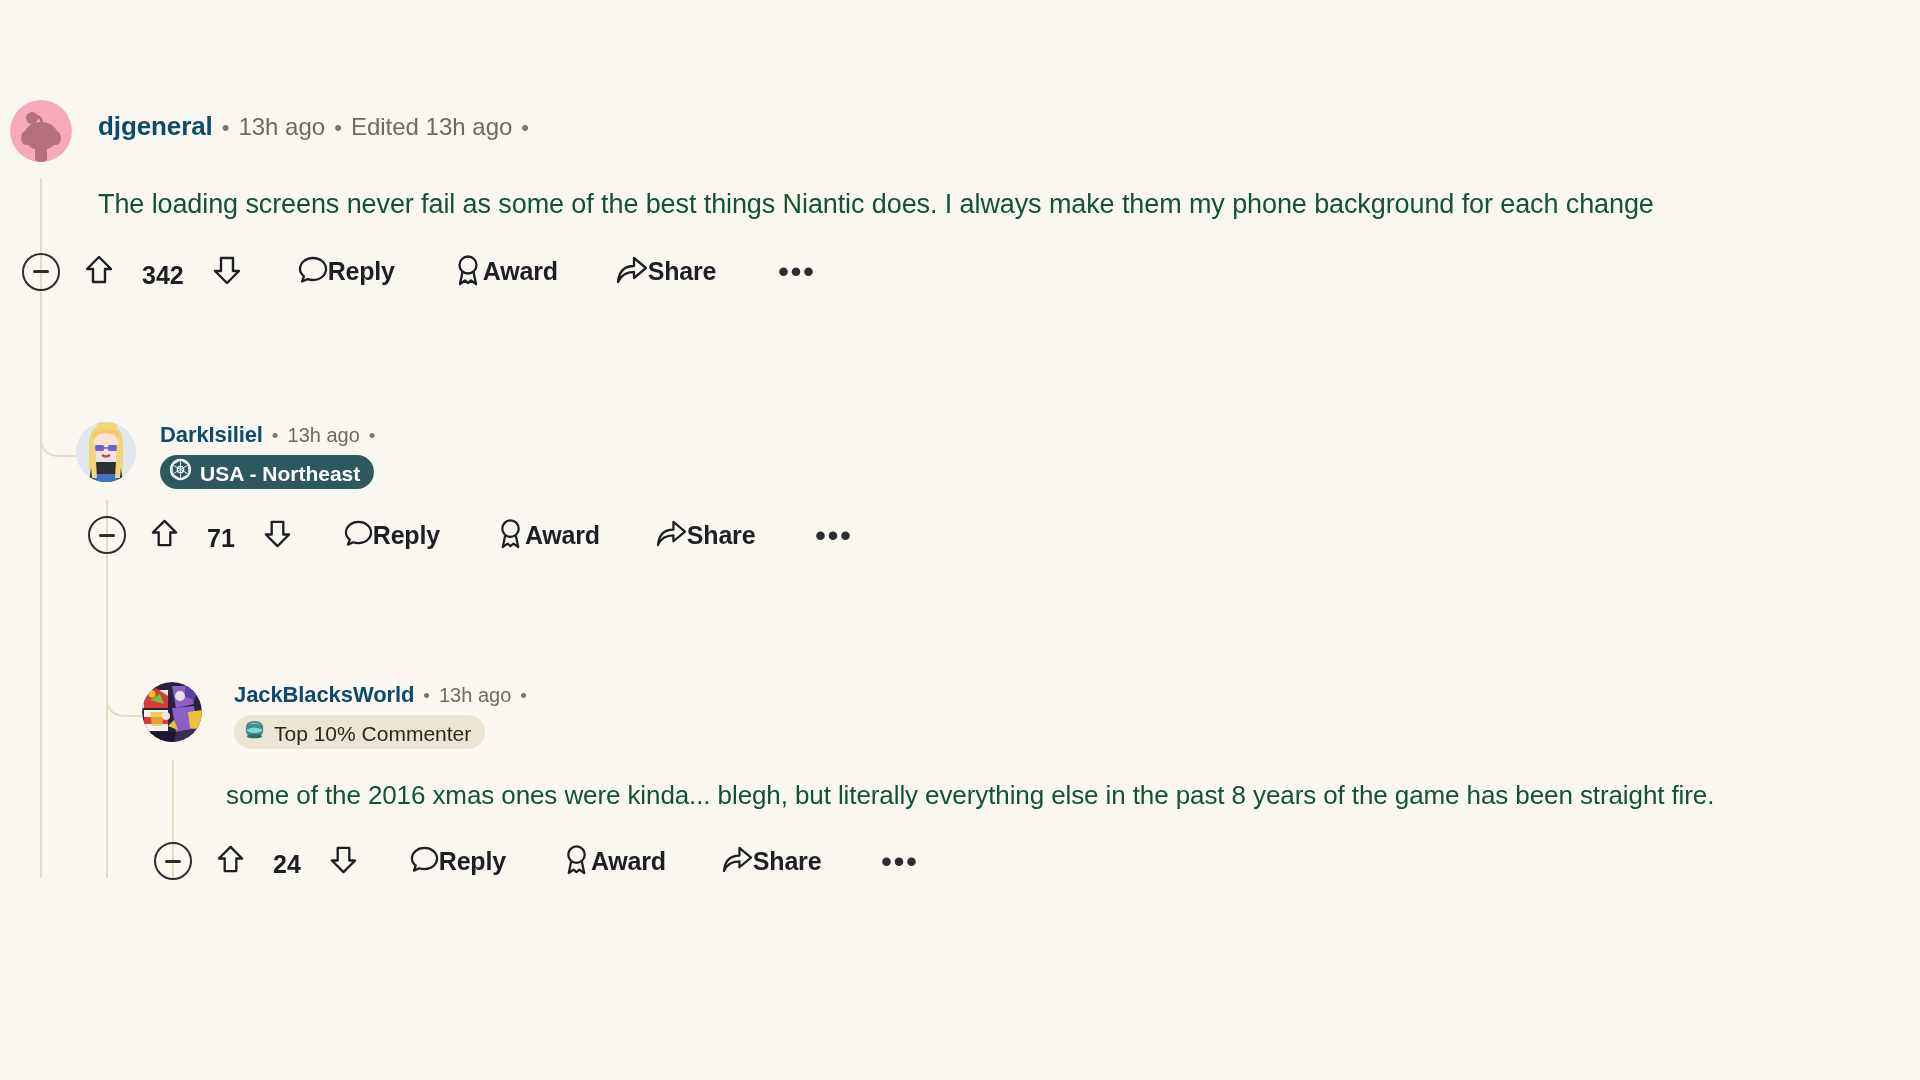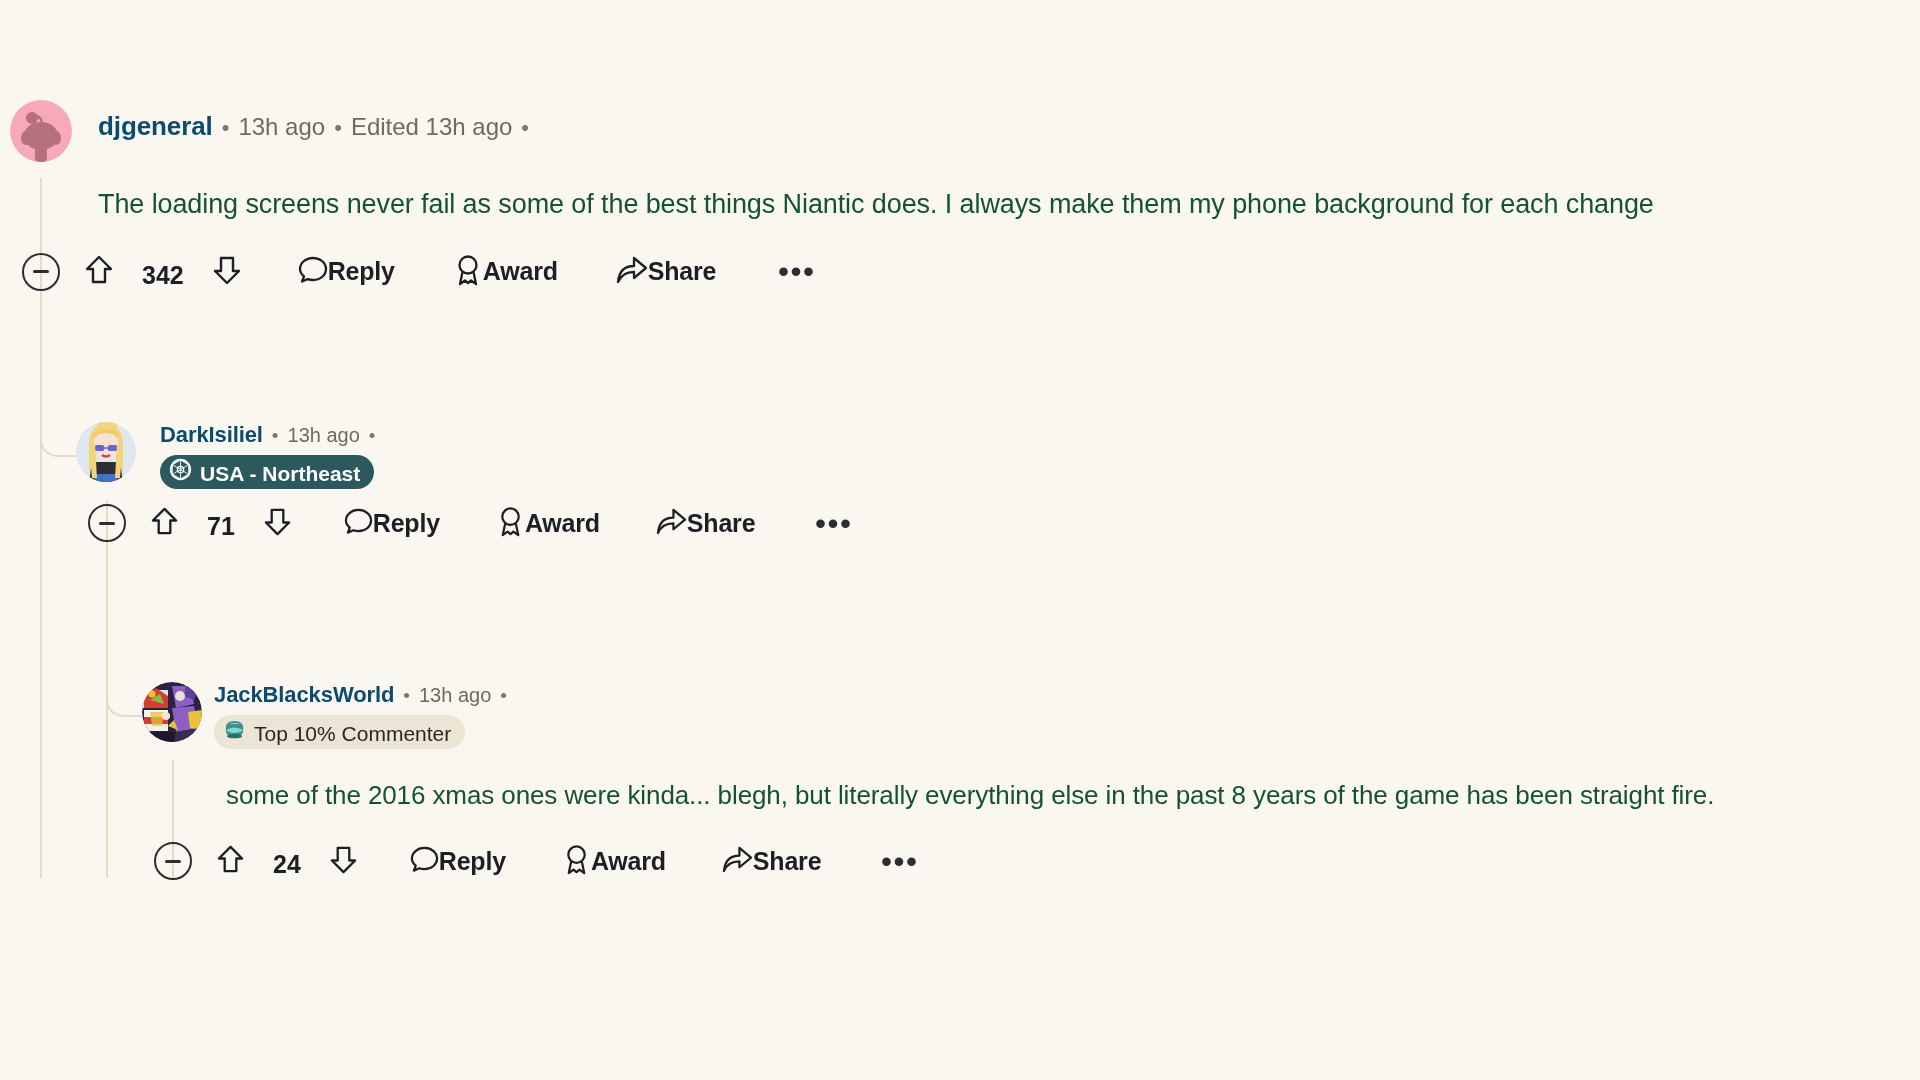--- a/index.html
+++ b/index.html
@@ -315,21 +315,21 @@
               <path d="M12 1.7 V22.3 M3.2 6.9 L20.8 17.1 M20.8 6.9 L3.2 17.1" stroke="#ffffff" stroke-width="1.1" opacity="0.85"></path>
               <circle cx="12" cy="12" r="3.3" fill="none" stroke="#ffffff" stroke-width="1.3"></circle>
             </svg>
           </span>
           <span>USA - Northeast</span>
         </div>
       </div>
     </div>
 
 
-    <div class="actions" style="margin-left:24px; margin-top:12px; height:44px;">
+    <div class="actions" style="margin-left:24px; margin-top:24px; height:44px;">
 
       <div class="collapse-btn">
           <span class="bar"></span>
         </div>
 
       <div class="votes" style="margin-left:24px;">
         <span class="vote-ico">
           <svg width="29" height="31" viewBox="0 0 30 32">
               <path d="M15 3 L27 15 H21 V28 H9 V15 H3 Z" fill="none" stroke="#1c1f24" stroke-width="2.4" stroke-linejoin="round"></path>
             </svg>
@@ -400,21 +400,21 @@
             <rect x="2" y="42" width="24" height="7" fill="#f4f1ea"></rect>
             <path d="M8 30 L22 30 L20 44 L10 44 Z" fill="#e8c33a" opacity="0.75"></path>
             <rect x="0" y="50" width="34" height="10" fill="#1d1730"></rect>
             <path d="M34 50 L58 46 L60 60 L32 60 Z" fill="#3a2c52"></path>
             <circle cx="24" cy="34" r="4" fill="#efe7da"></circle>
             <path d="M26 44 L32 38 L36 48 Z" fill="#e8c33a"></path>
           </g>
         </svg>
       </div>
 
-      <div class="meta-wrap" style="margin-left:12px; margin-top:4px;">
+      <div class="meta-wrap" style="margin-left:32px; margin-top:4px;">
         <div class="meta-line">
           <span class="uname uname-sub">JackBlacksWorld</span>
           <span class="dot dot-sub">•</span>
           <span class="tstamp ts-sub">13h ago</span>
           <span class="dot dot-sub">•</span>
         </div>
 
         <div class="flair flair-cream">
           <span class="flair-ico">
             <svg width="23" height="23" viewBox="0 0 24 24">

